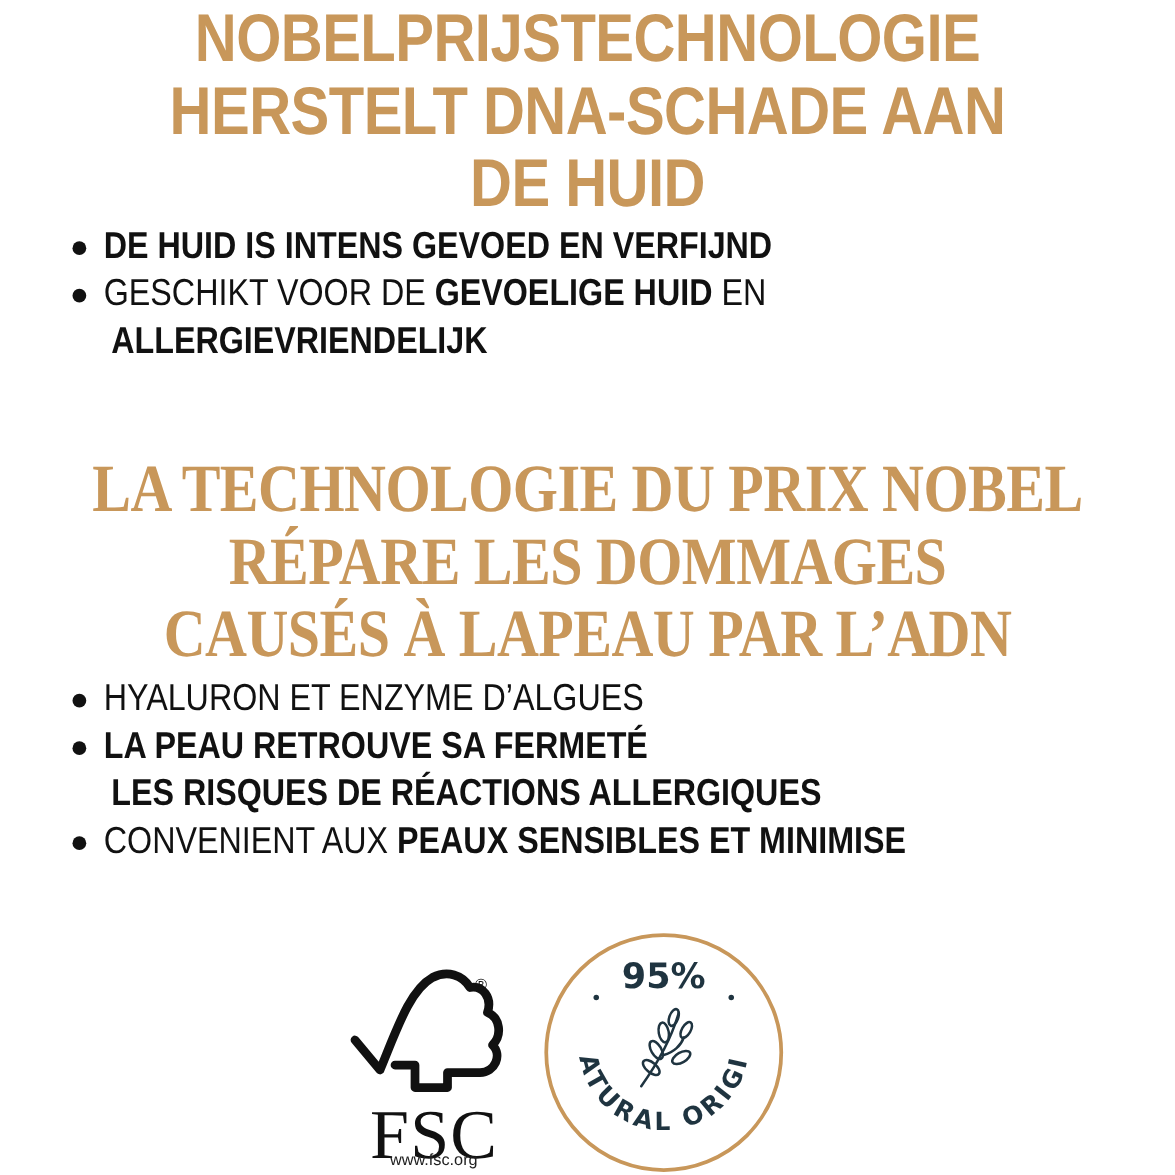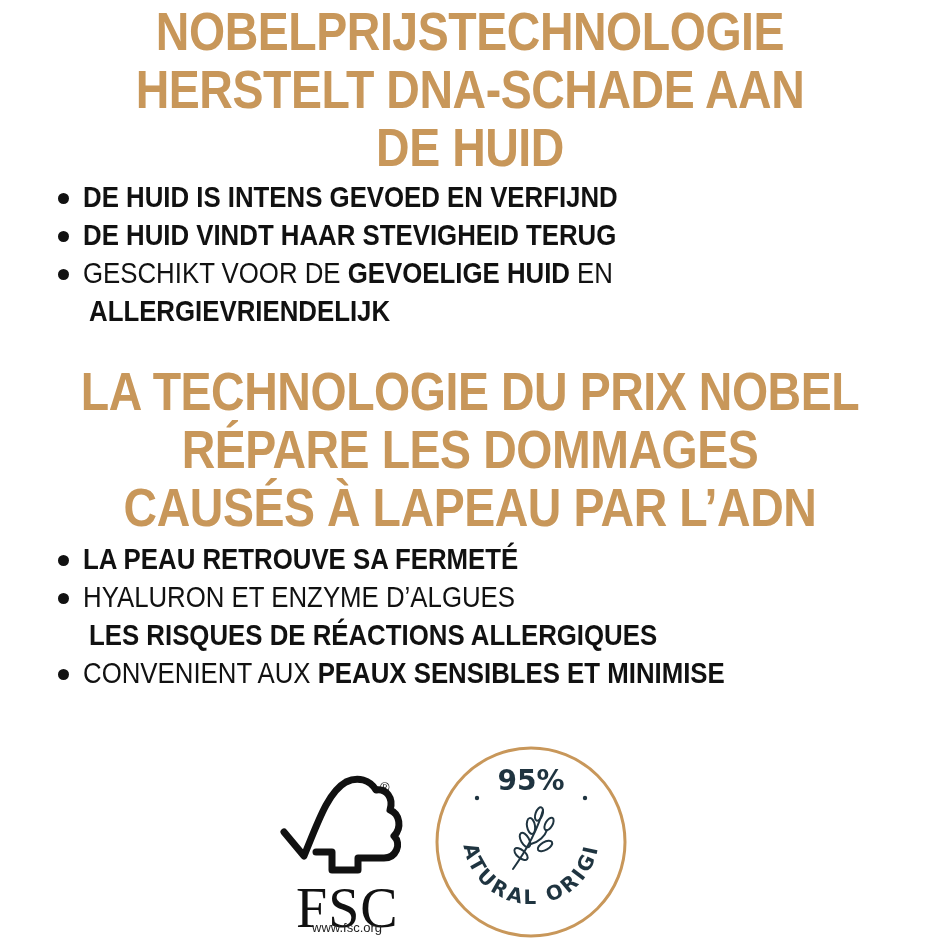--- a/index.html
+++ b/index.html
@@ -13,21 +13,21 @@
              color:#111111; font-size:30px; line-height:38px; }
   .bullets li { position:relative; white-space:nowrap;padding-left:36px; }
   .bullets .row { display:inline-block; transform:scaleX(0.86); transform-origin:left center; }
   .bullets .dot { position:absolute; left:58px; top:15px; width:11px; height:11px; border-radius:50%; background:#111; }
   .bullets .txt { position:absolute; left:83px; top:0; }
   .bullets .cont { left:89px; }
   .b { font-weight:bold; }
   .r { font-weight:normal; }
   #nl-heading { top:2px; }
   #nl-bullets { top:178px; }
-  #fr-heading { top:362px; }
+  #fr-heading { top:362px;font-family:Liberation Serif, serif; }
   #fr-bullets { top:540px; }
   .bullets li { height:38px; }
 
   #fsc { position:absolute; left:278px; top:772px; width:130px; height:168px; }
   #fsc-word { position:absolute; left:296px; top:876px; font-family:"Liberation Serif","DejaVu Serif",serif;
               font-size:56px; color:#111; letter-spacing:1px; }
   #fsc-url { position:absolute; left:312px; top:920px; font-size:13px; color:#222; }
   #fsc-reg { position:absolute; left:380px; top:780px; font-size:13px; color:#111; }
 
   #badge { position:absolute; left:433px; top:744px; width:196px; height:196px; }
@@ -43,52 +43,46 @@
 
 <ul id="nl-bullets" class="bullets">
   <li>
     <span class="dot"></span>
     <span class="txt"><span class="row">
       <span class="b">DE HUID IS INTENS GEVOED EN VERFIJND</span>
     </span></span>
   </li>
   <li>
     <span class="dot"></span>
-    <span class="txt"><span class="row">
-      <span class="b">DE HUID VINDT HAAR STEVIGHEID TERUG</span>
-    </span></span>
-  </li>
-  <li>
-    <span class="dot"></span>
     <span class="txt"><span class="row"><span class="r">GESCHIKT VOOR DE </span><span class="b">GEVOELIGE HUID</span><span class="r"> EN</span></span></span>
   </li>
   <li>
     <span class="txt cont"><span class="row">
       <span class="b">ALLERGIEVRIENDELIJK</span>
     </span></span>
   </li>
 </ul>
 
 <div id="fr-heading" class="heading">
   <span class="hl">LA TECHNOLOGIE DU PRIX NOBEL</span>
   <span class="hl">RÉPARE LES DOMMAGES</span>
   <span class="hl">CAUSÉS À LAPEAU PAR L’ADN</span>
 </div>
 
 <ul id="fr-bullets" class="bullets">
   <li>
     <span class="dot"></span>
     <span class="txt"><span class="row">
-      <span class="b">LA PEAU RETROUVE SA FERMETÉ</span>
+      <span class="r">HYALURON ET ENZYME D’ALGUES</span>
     </span></span>
   </li>
   <li>
     <span class="dot"></span>
     <span class="txt"><span class="row">
-      <span class="r">HYALURON ET ENZYME D’ALGUES</span>
+      <span class="b">LA PEAU RETROUVE SA FERMETÉ</span>
     </span></span>
   </li>
   <li>
     <span class="txt cont"><span class="row">
       <span class="b">LES RISQUES DE RÉACTIONS ALLERGIQUES</span>
     </span></span>
   </li>
   <li>
     <span class="dot"></span>
     <span class="txt"><span class="row"><span class="r">CONVENIENT AUX </span><span class="b">PEAUX SENSIBLES ET MINIMISE</span></span></span>

